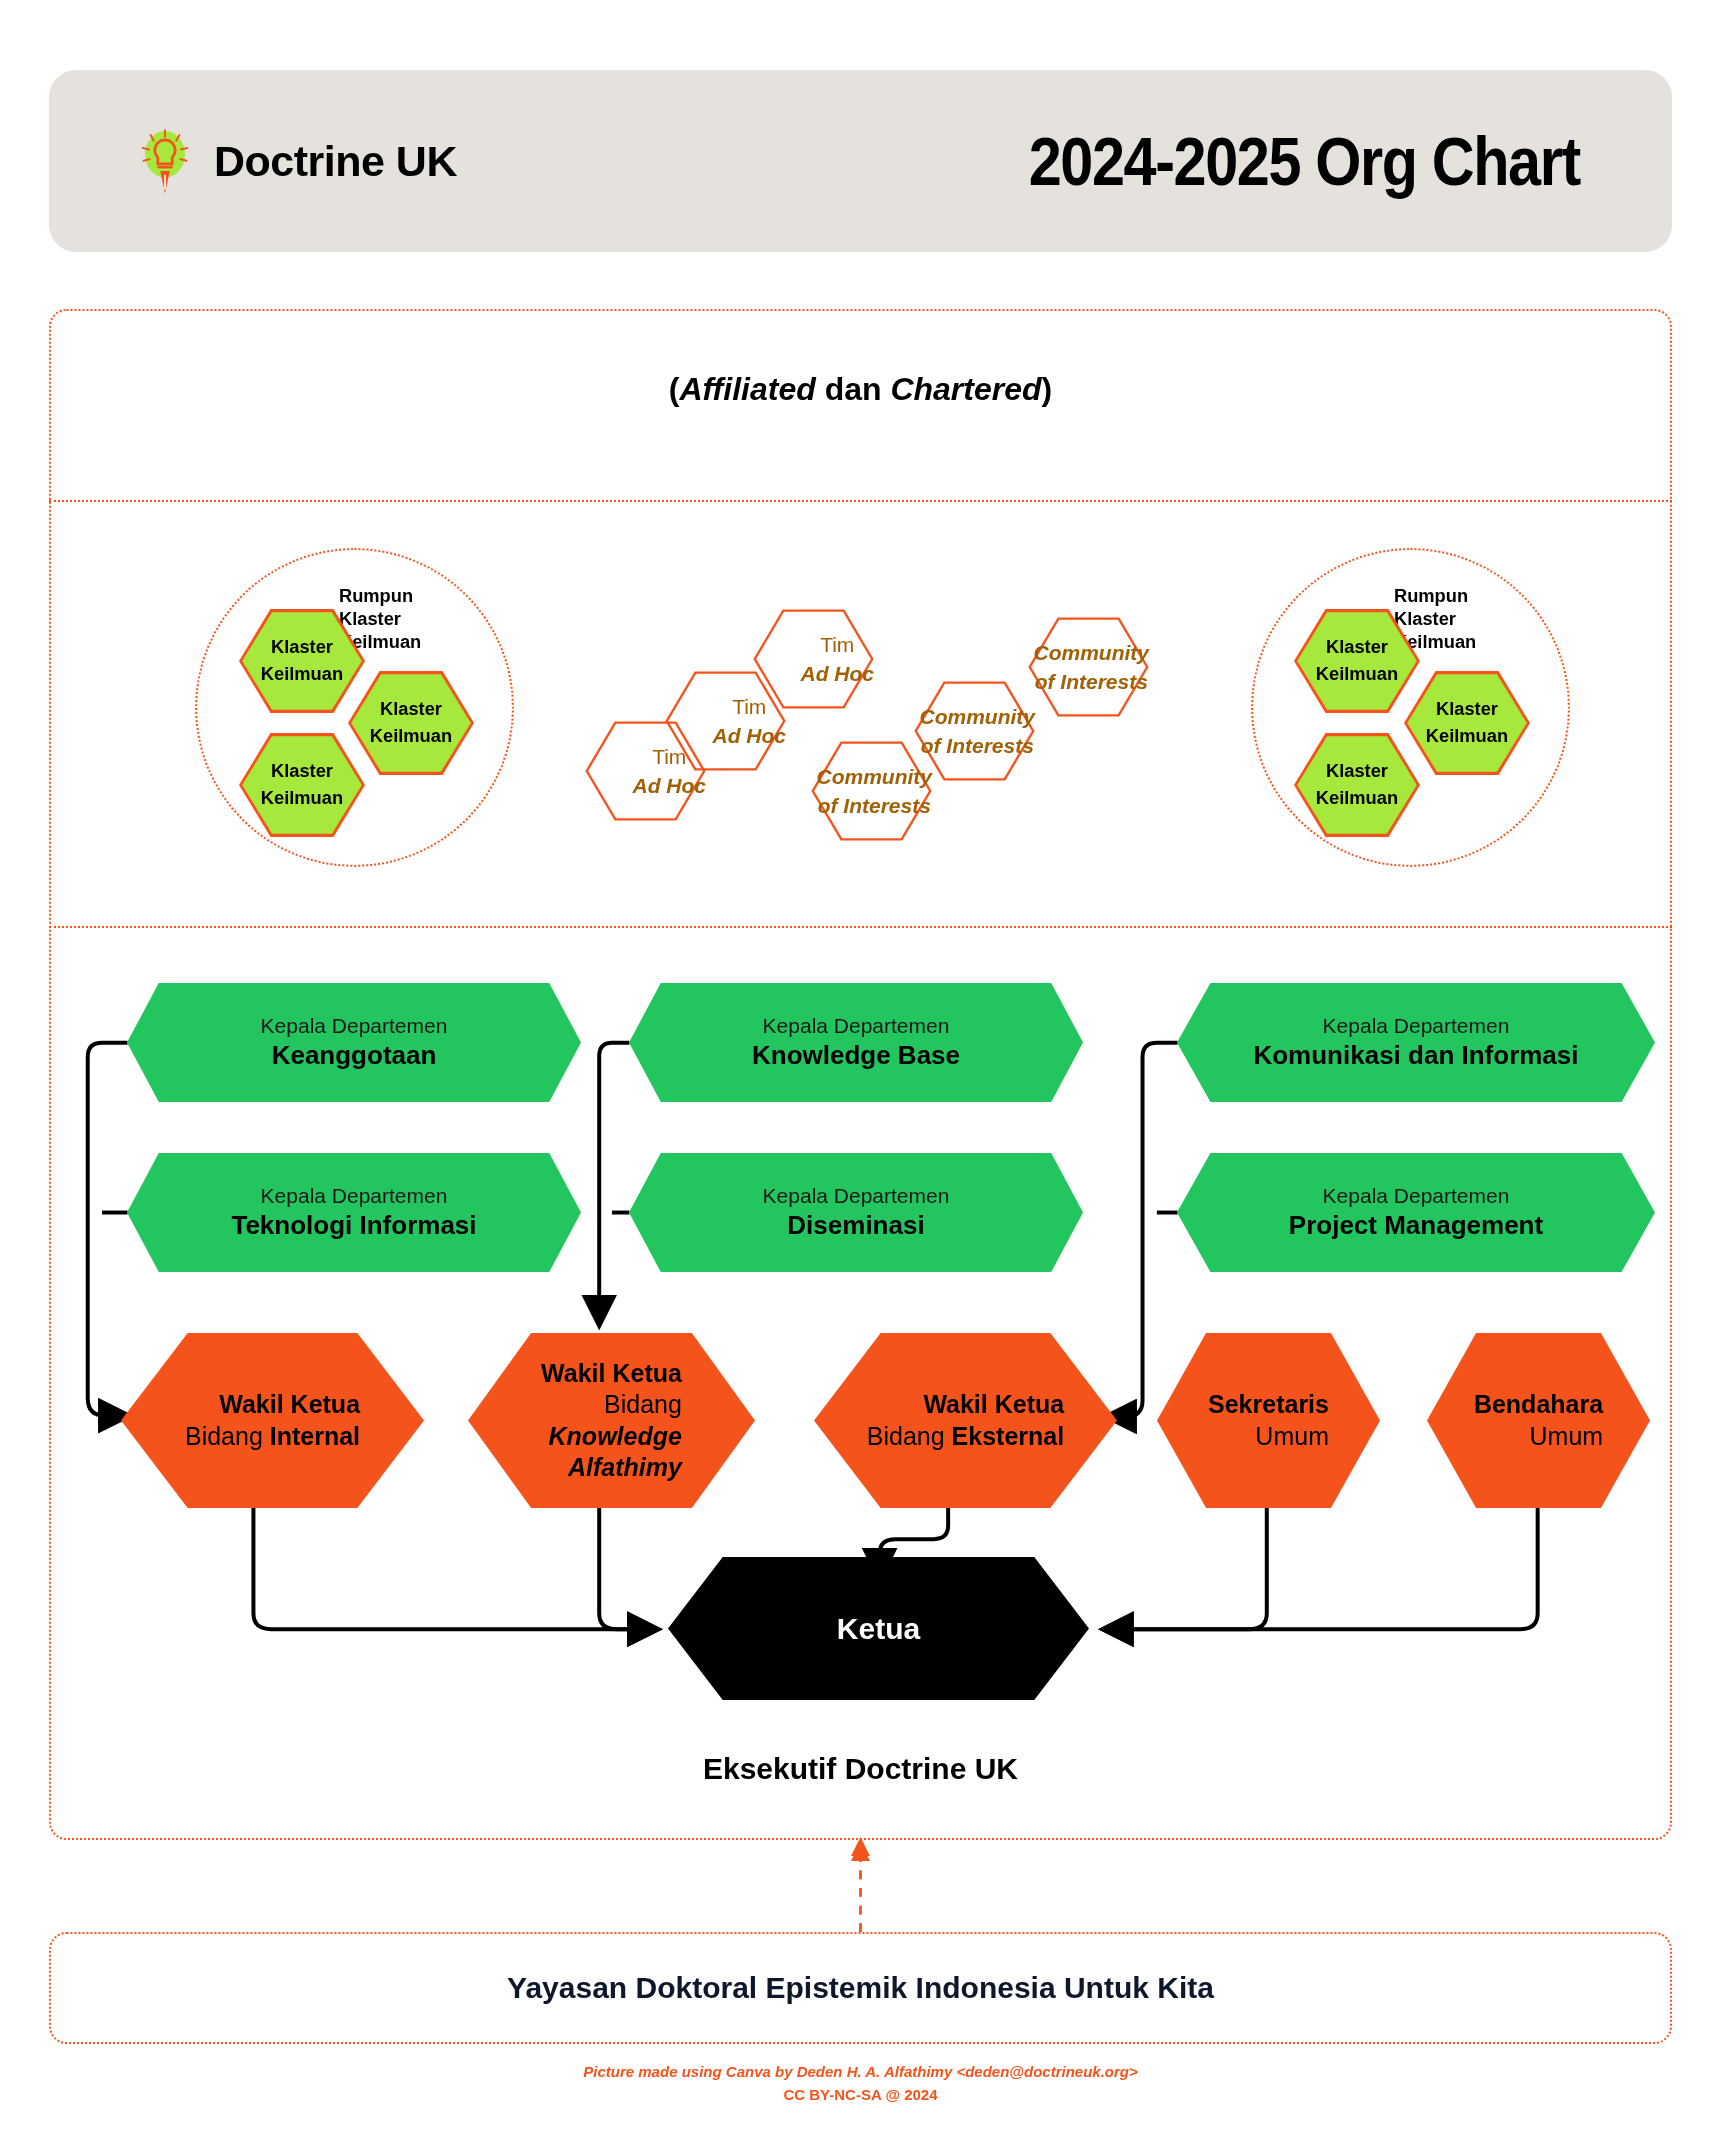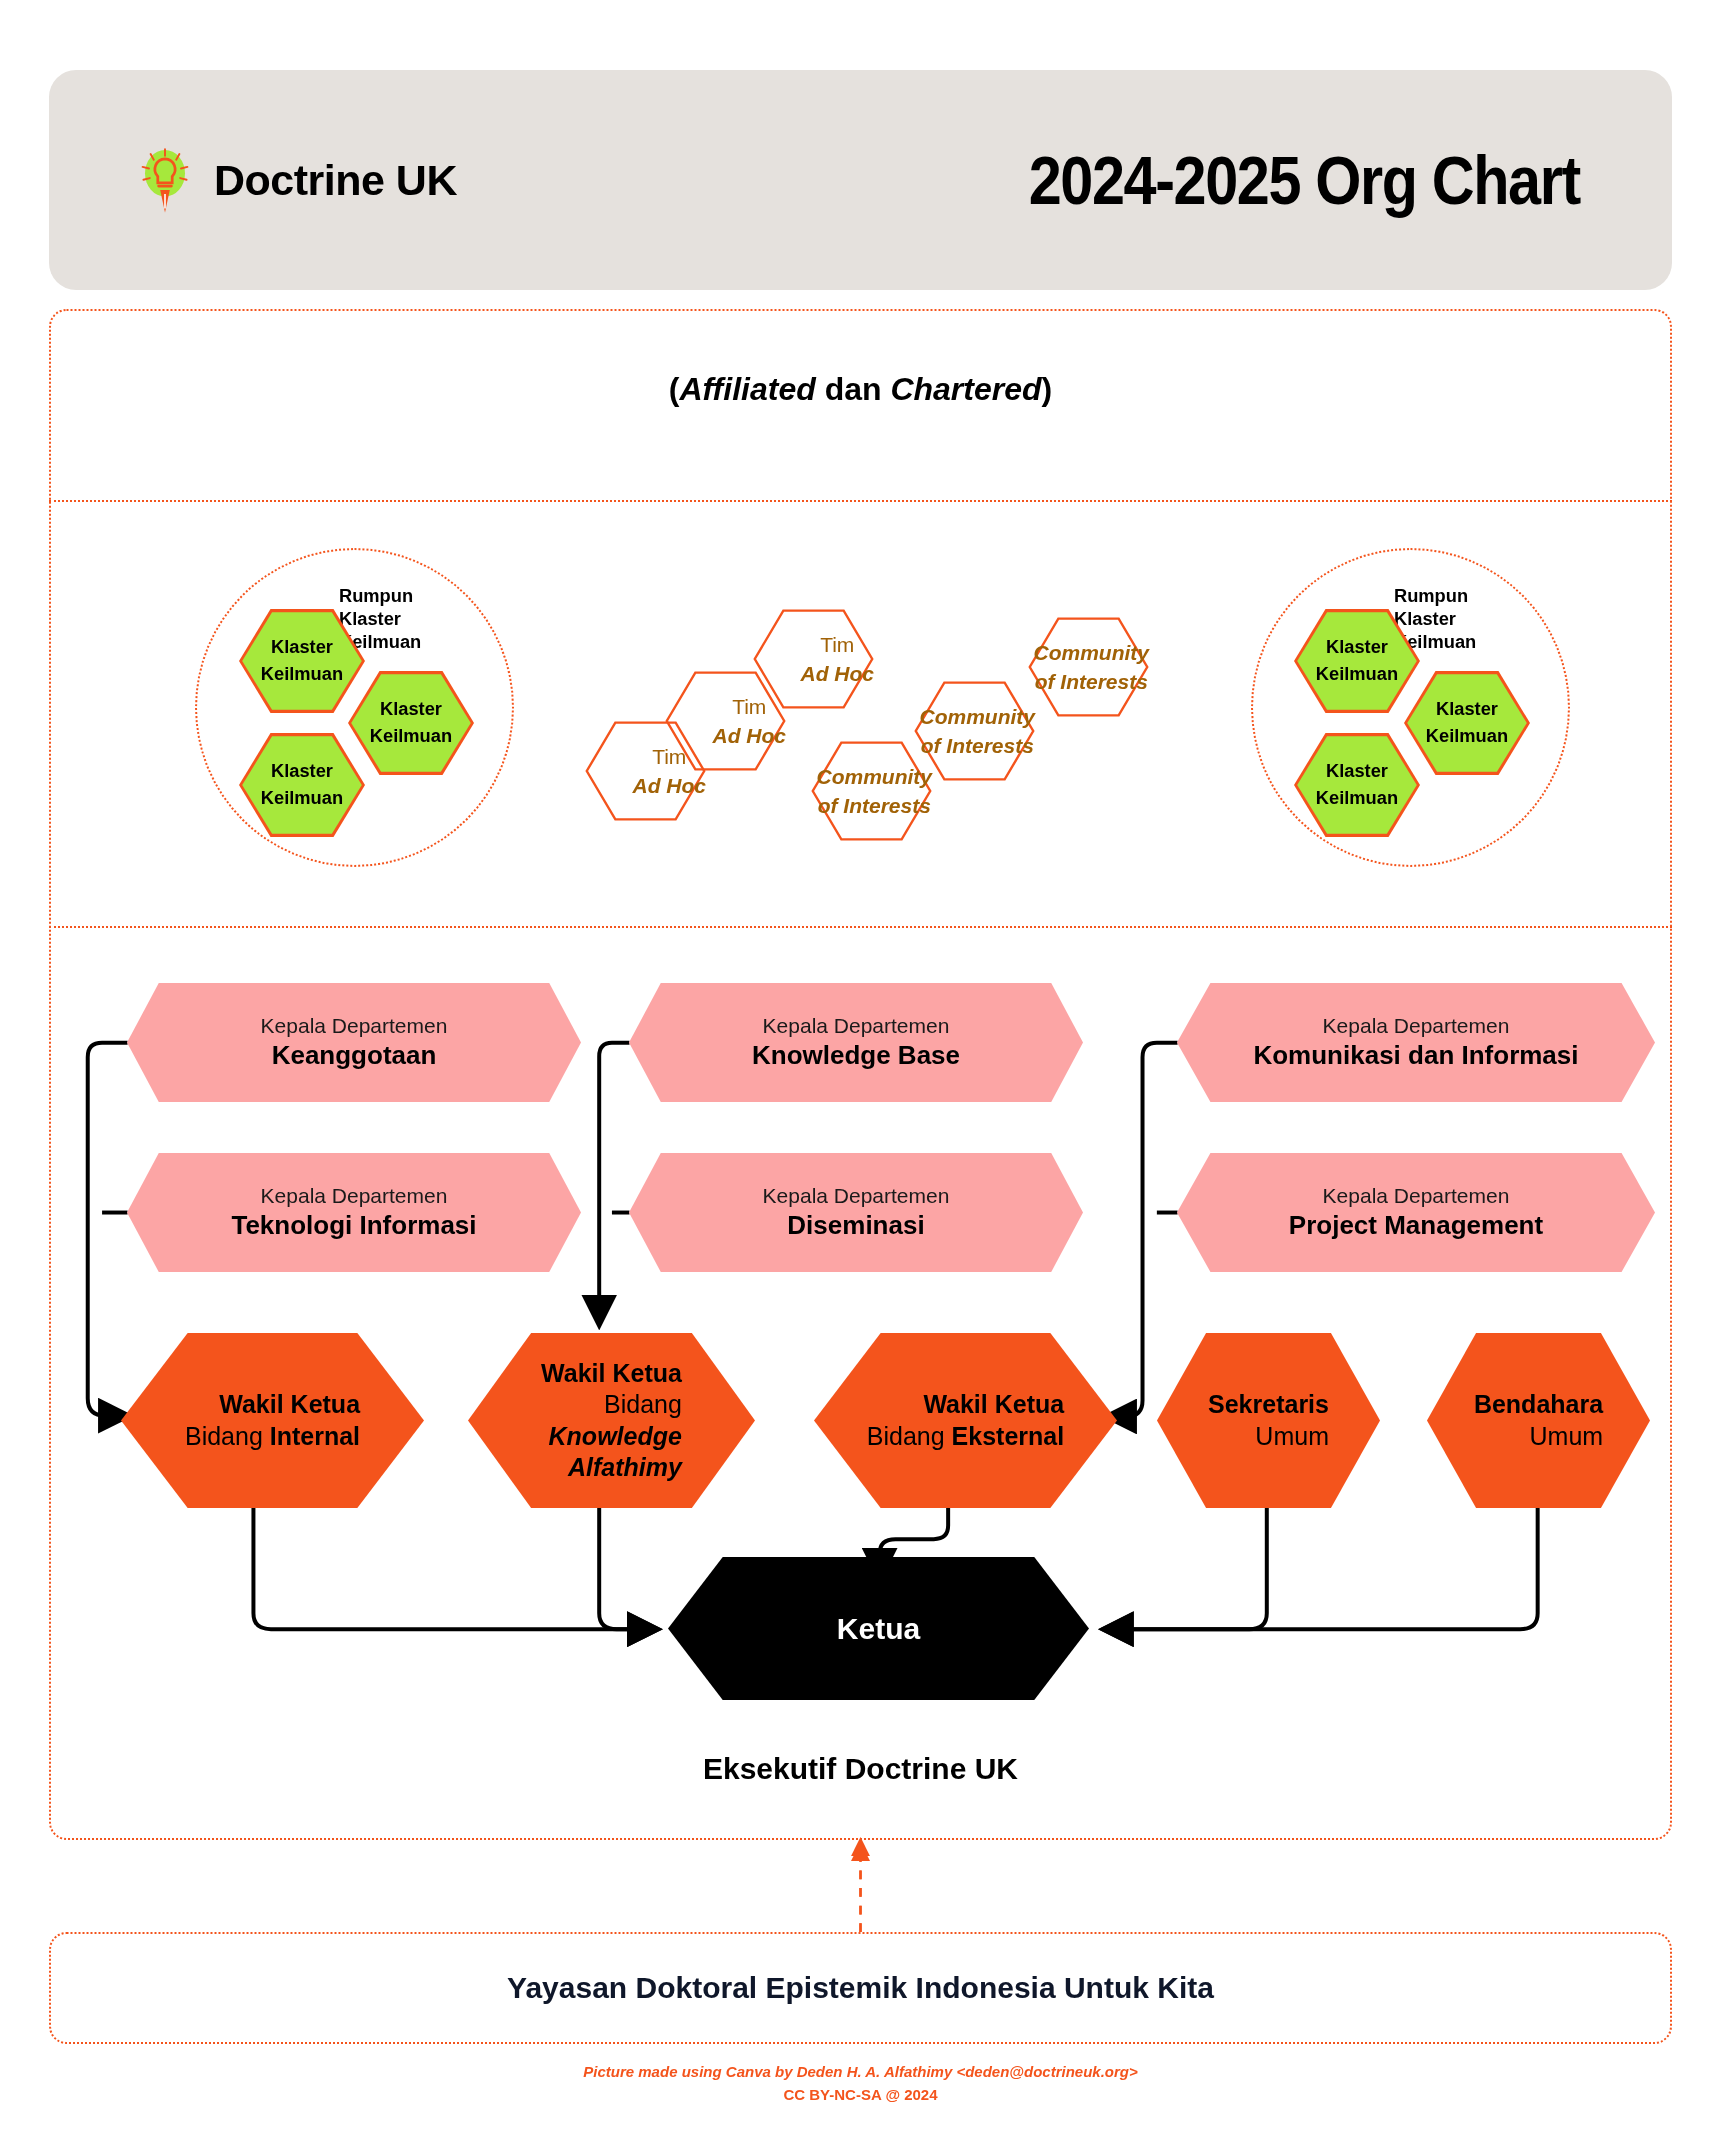--- a/index.html
+++ b/index.html
@@ -8,21 +8,21 @@
     background: #ffffff;
     font-family: "Liberation Sans", sans-serif;
     position: relative;
     overflow: hidden;
   }
 
   
   .header-bar {
     position: absolute;
     left: 49px; top: 70px;
-    width: 1623px; height: 220px;
+    width: 1623px; height: 182px;
     background: #e5e1dd;
     border-radius: 27px;
     display: flex; align-items: center;
   }
   .brand { display: flex; align-items: center; gap: 21px; margin-left: 88px; }
   .brand-logo { width: 56px; height: 69px; position: relative; }
   .brand-name {
     font-size: 43px; font-weight: 700; color: #000000;
     letter-spacing: -0.5px; white-space: nowrap;
   }
@@ -95,21 +95,21 @@
   .hex-outline .hex-text {
     position: absolute; inset: 0;
     display: flex; align-items: center; justify-content: flex-end;
     text-align: center; font-size: 21px; color: #a16207; line-height: 1.4;
   }
   .hex-outline .hex-text .ital { font-style: italic; font-weight: 700; }
 
   
   .dept {
     position: absolute; height: 119px;
-    background: #fca5a5;
+    background: #22c55e;
     clip-path: polygon(7% 0%, 93% 0%, 100% 50%, 93% 100%, 7% 100%, 0% 50%);
     display: flex; flex-direction: column;
     align-items: center; justify-content: center;
     line-height: 1.3;
   }
   .dept .role { font-size: 21px; font-weight: 400; color: #1a1a1a; }
   .dept .name { font-size: 26px; font-weight: 700; color: #000; }
   .dept .name.ital { }
 
   

